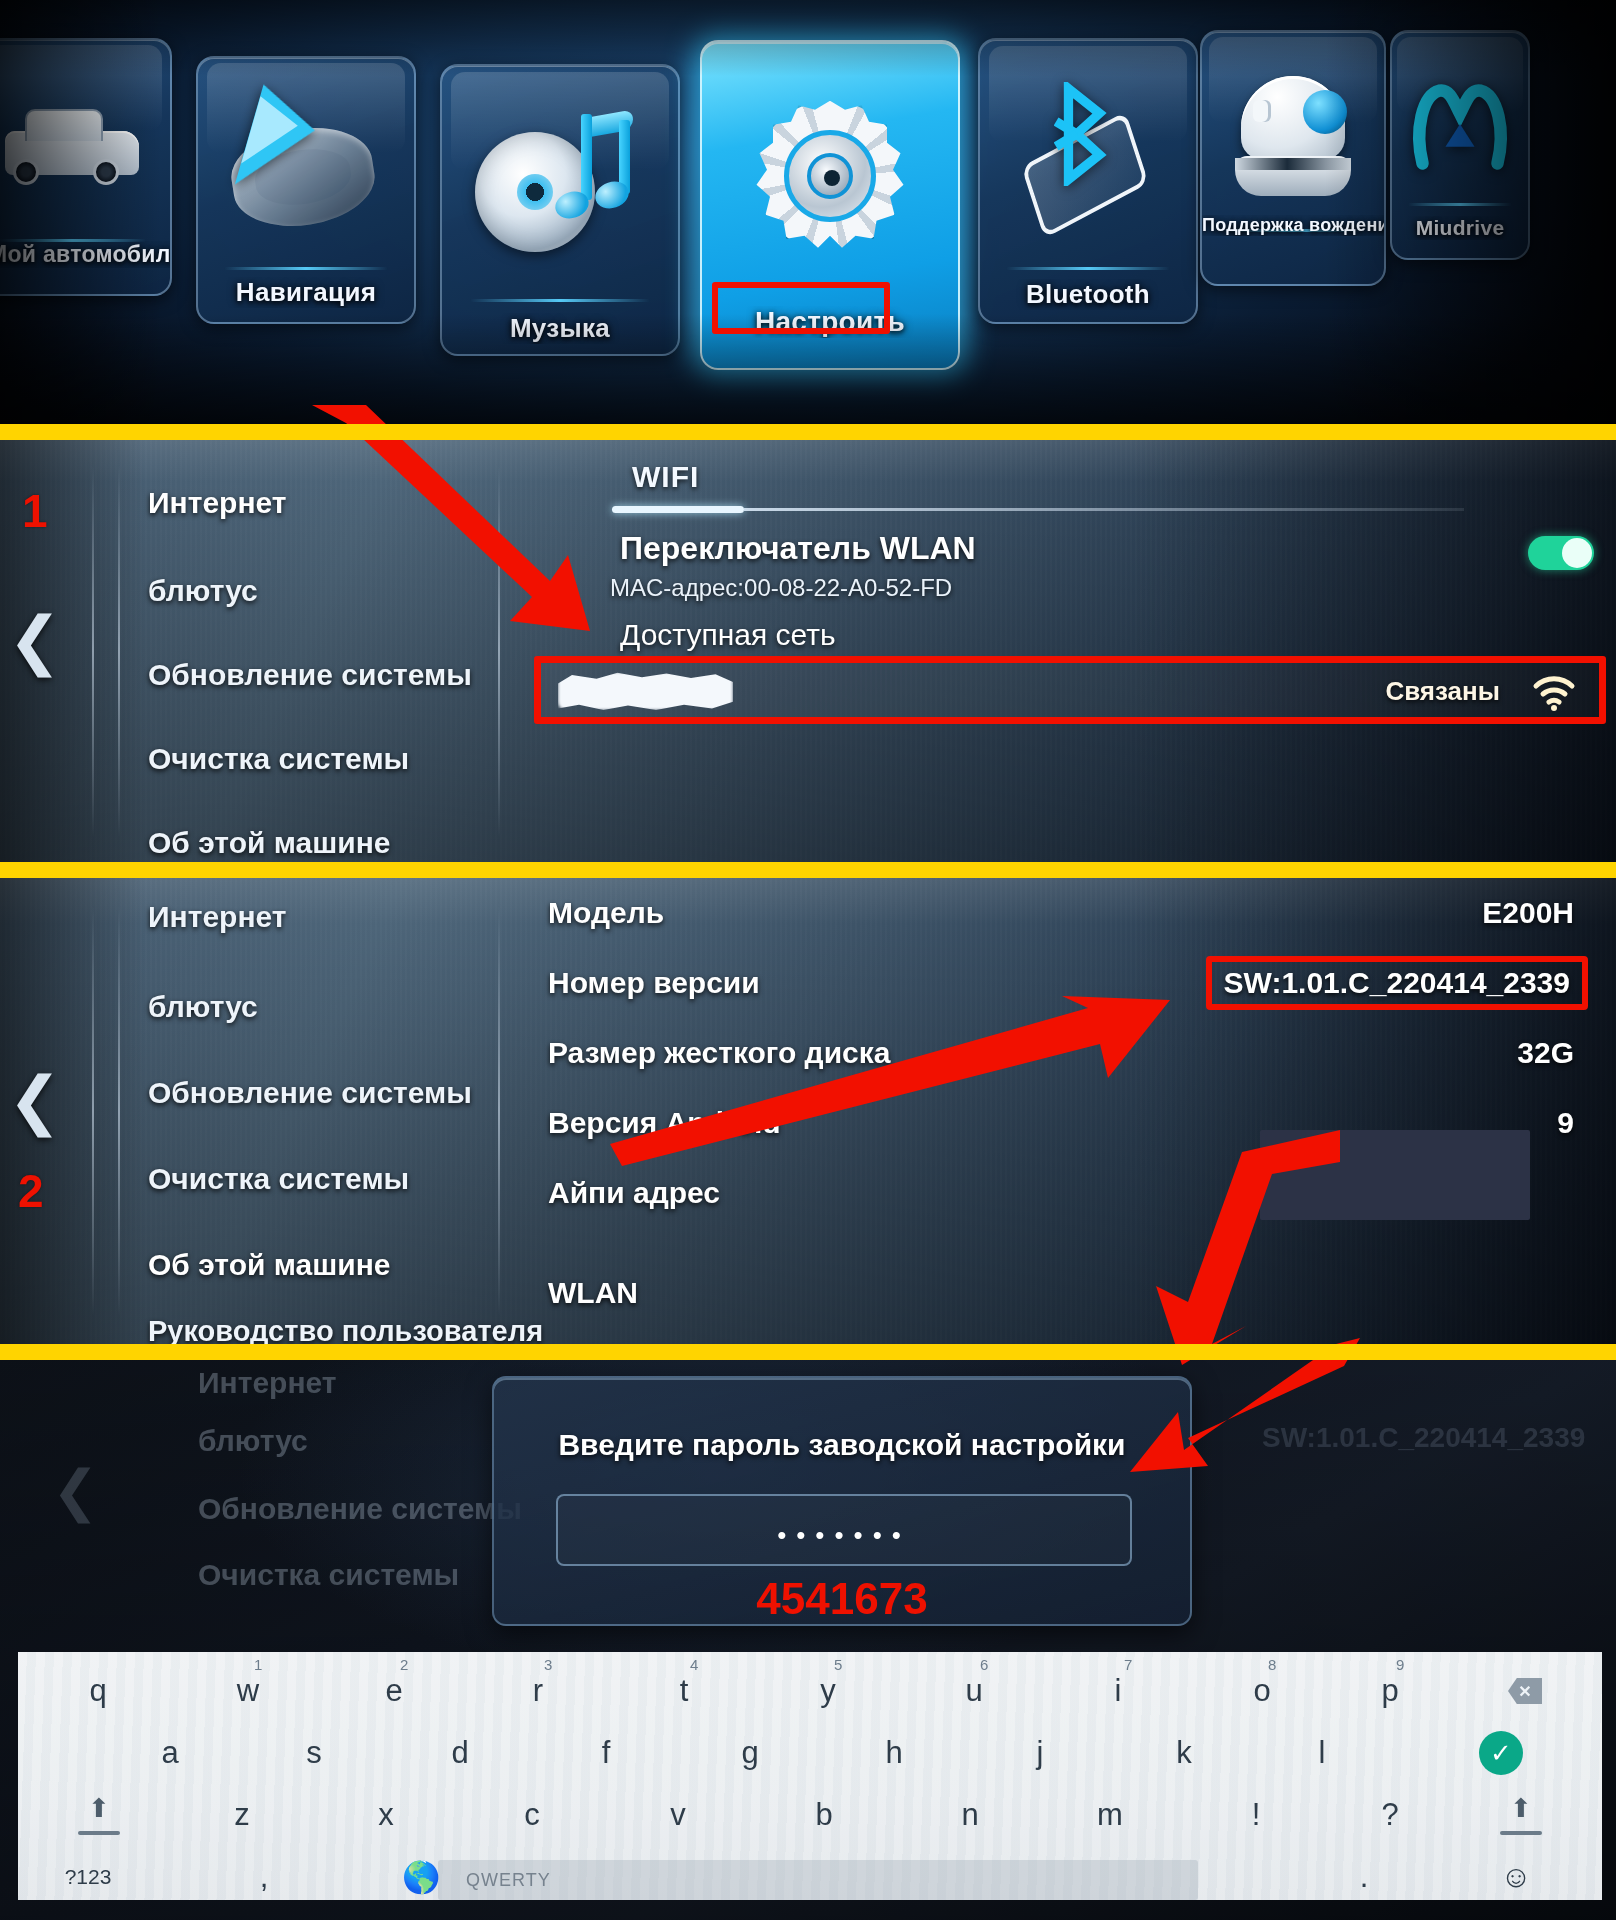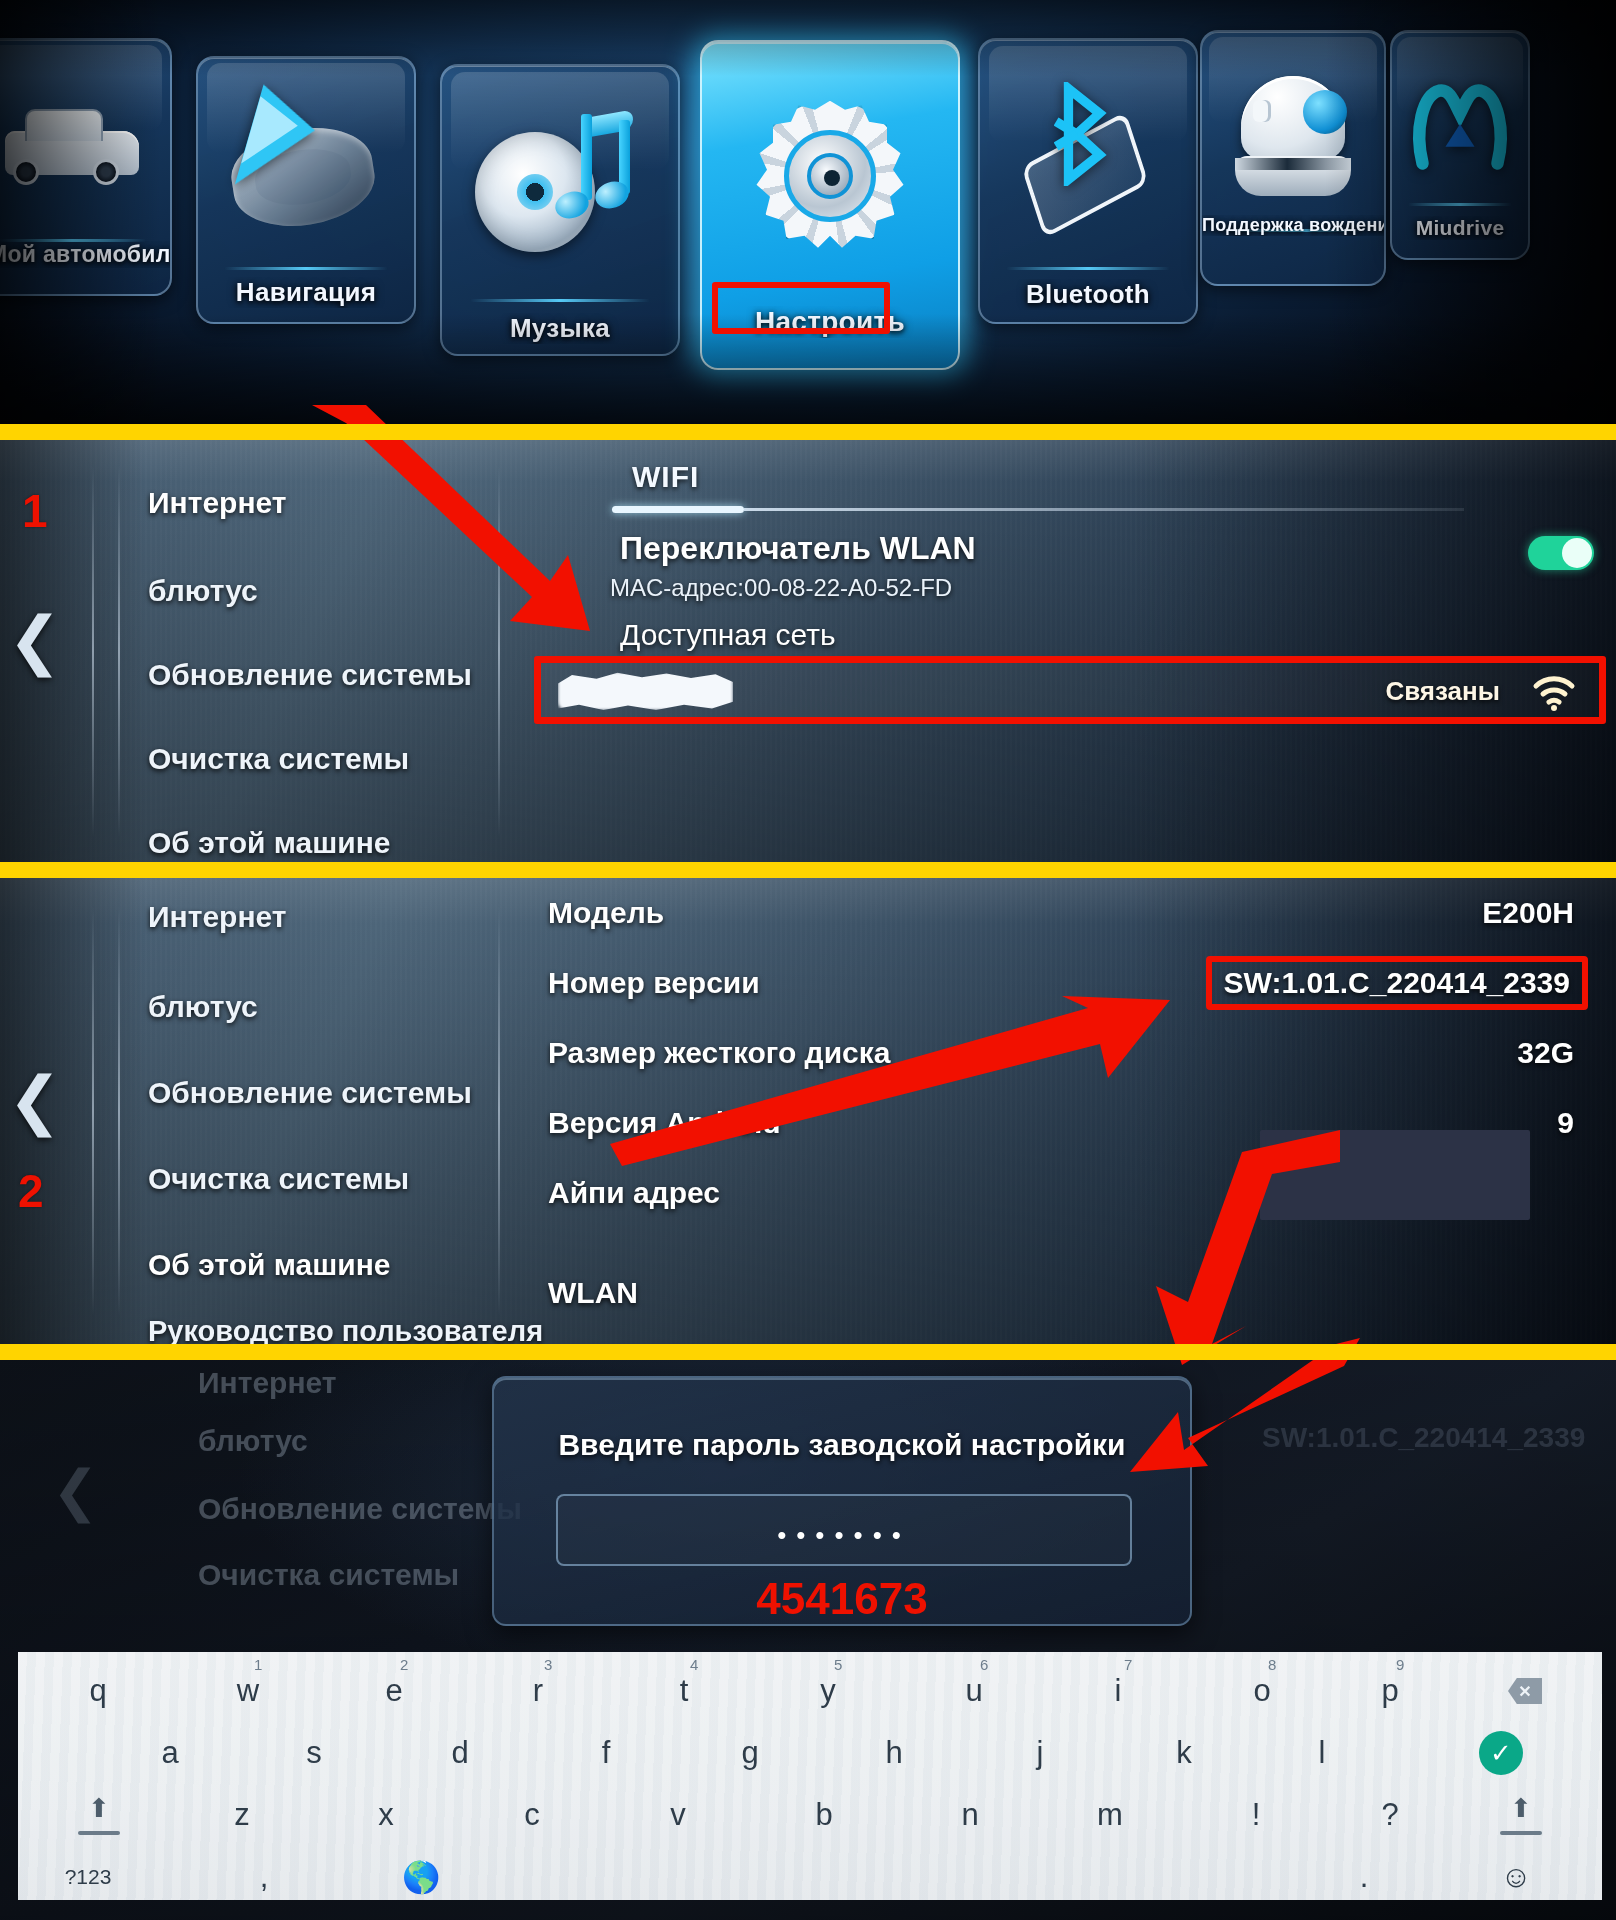--- a/index.html
+++ b/index.html
@@ -724,20 +724,23 @@
       <div class="key" style="left: 1344px; width: 56px;">?</div>
       <div class="key" style="left: 1470px; width: 66px;">
         <div class="shiftglyph">
             <span class="up">⬆</span>
             <span class="bar"></span>
           </div>
       </div>
     </div>
 
     <div class="krow" id="krow4">
+      <div id="k-space">
+        <span>QWERTY</span>
+      </div>
       <div class="key small" style="left: 24px; width: 92px;">?123</div>
       <div class="key" style="left: 218px; width: 56px;">,</div>
       <div class="key" style="left: 376px; width: 56px;">🌎</div>
       <div class="key" style="left: 1318px; width: 56px;">.</div>
       <div class="key" style="left: 1470px; width: 56px;">☺</div>
     </div>
   </div>
 
 </div>
 

